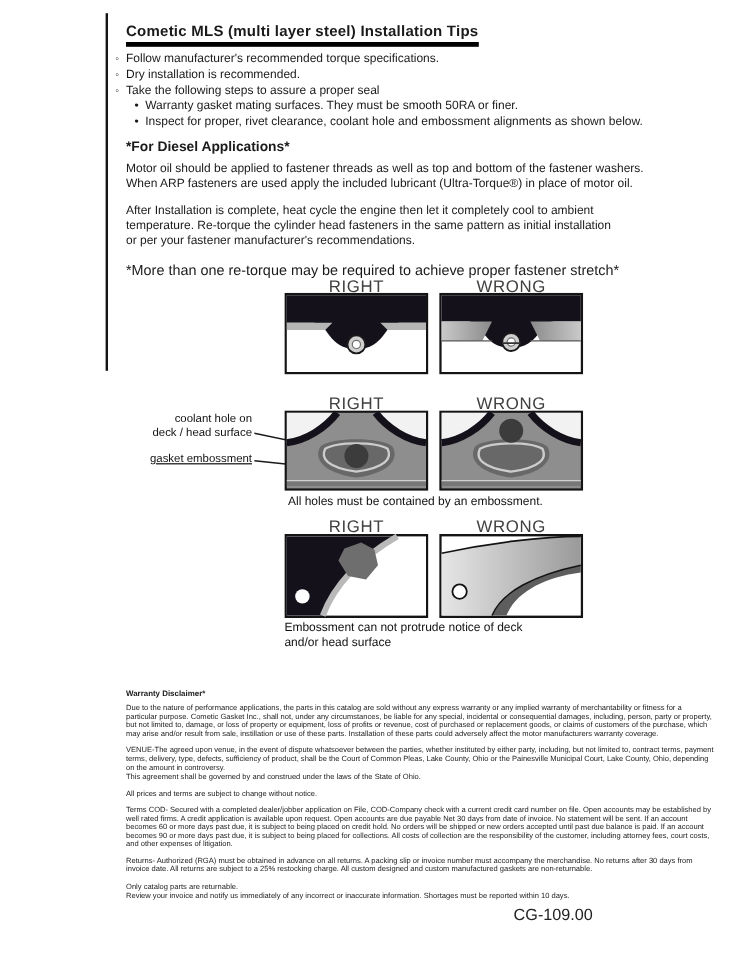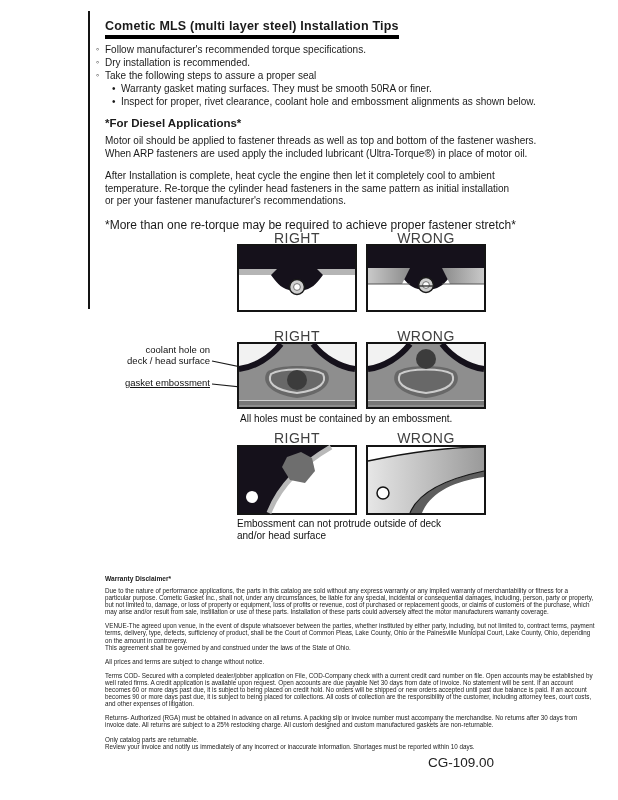--- a/index.html
+++ b/index.html
@@ -185,21 +185,21 @@
       </defs>
       <rect x="1" y="1" width="118" height="68" fill="#ffffff" stroke="#141414" stroke-width="2"></rect>
       <path d="M2,16 C40,8 85,2 118,2 L118,26 C80,34 52,48 44,68 L2,68 Z" fill="url(#gw3)"></path>
       <path d="M2,16 C40,8 85,2 118,2" fill="none" stroke="#141414" stroke-width="1.4"></path>
       <path d="M118,26 C80,34 52,48 44,68 L56,68 C64,48 88,36 118,32 Z" fill="#5e5e5e"></path>
       <path d="M118,26 C80,34 52,48 44,68" fill="none" stroke="#141414" stroke-width="1.2"></path>
       <circle cx="17" cy="48" r="6" fill="#ffffff" stroke="#141414" stroke-width="1.5"></circle>
     </svg>
   </div>
 
-  <div class="cap" style="left:237px;top:518px;">Embossment can not protrude outside of deck
+  <div class="cap" style="left:237px;top:518px;">Embossment can not protrude notice of deck
 and/or head surface</div>
 
   <div class="disclaimer">
     <h3>Warranty Disclaimer*</h3>
     <p class="dpara">Due to the nature of performance applications, the parts in this catalog are sold without any express warranty or any implied warranty of merchantability or fitness for a particular purpose.  Cometic Gasket Inc., shall not, under any circumstances, be liable for any special, incidental or consequential damages, including, person, party or property, but not limited to, damage, or loss of property or equipment, loss of profits or revenue, cost of purchased or replacement goods, or claims of customers of the purchase, which may arise and/or result from sale, instillation or use of these parts.  Installation of these parts could adversely affect the motor manufacturers warranty coverage.</p>
     <p class="dpara">VENUE-The agreed upon venue, in the event of dispute whatsoever between the parties, whether instituted by either party, including, but not limited to, contract terms, payment terms, delivery, type, defects, sufficiency of product, shall be the Court of Common Pleas, Lake County, Ohio or the Painesville Municipal Court, Lake County, Ohio, depending on the amount in controversy.
 This agreement shall be governed by and construed under the laws of the State of Ohio.</p>
     <p class="dpara">All prices and terms are subject to change without notice.</p>
     <p class="dpara">Terms COD- Secured with a completed dealer/jobber application on File, COD-Company check with a current credit card number on file.  Open accounts may be established by well rated firms.  A credit application is available upon request.  Open accounts are due payable Net 30 days from date of invoice.  No statement will be sent.  If an account becomes 60 or more days past due, it is subject to being placed on credit hold.  No orders will be shipped or new orders accepted until past due balance is paid.  If an account becomes 90 or more days past due, it is subject to being placed for collections.  All costs of collection are the responsibility of the customer, including attorney fees, court costs, and other expenses of litigation.</p>
     <p class="dpara">Returns- Authorized (RGA) must be obtained in advance on all returns.  A packing slip or invoice number must accompany the merchandise.  No returns after 30 days from invoice date.  All returns are subject to a 25% restocking charge.  All custom designed and custom manufactured gaskets are non-returnable.</p>

